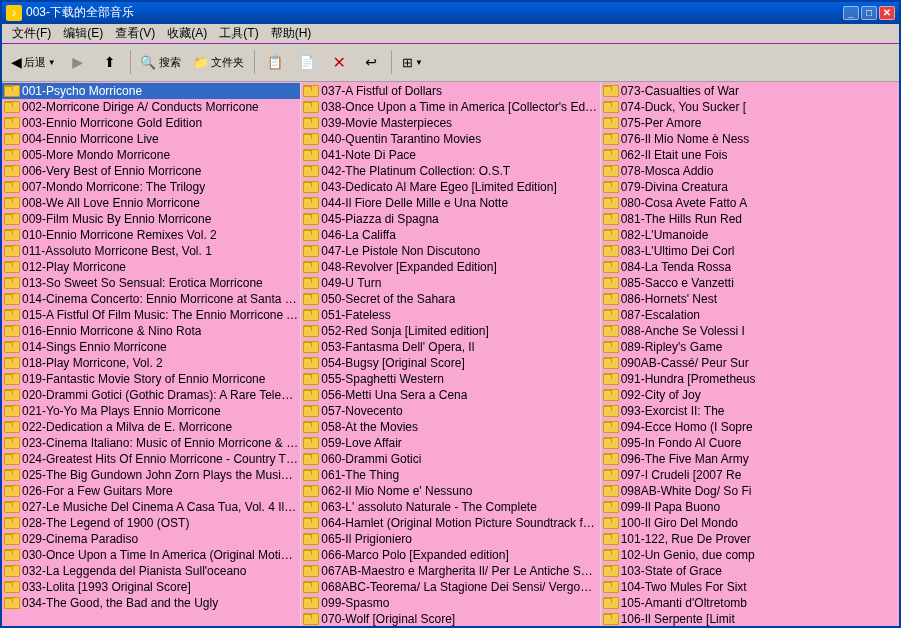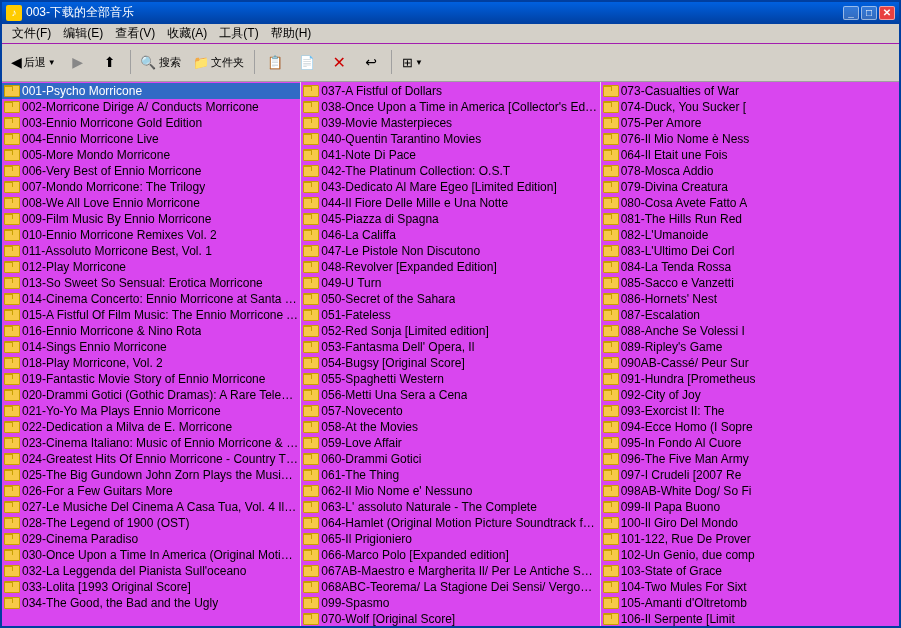--- a/index.html
+++ b/index.html
@@ -80,21 +80,21 @@
       align-items: center;
       justify-content: center;
       gap: 2px;
       padding: 0 4px;
       font-size: 11px;
     }
     .toolbar-sep { width: 1px; height: 24px; background: #a0a0a0; margin: 0 3px; }
     
     
     .main-content {
-      background: #d946ef;
+      background: #f9a8d4;
       height: calc(628px - 22px - 20px - 38px - 2px);
       overflow: hidden;
       display: flex;
     }
     
     
     .col {
       flex: 1;
       overflow-y: auto;
       overflow-x: hidden;
@@ -517,21 +517,21 @@
         <div class="folder-item">
           <span class="folder-icon"></span>
           <span class="item-text">075-Per Amore</span>
         </div>
         <div class="folder-item">
           <span class="folder-icon"></span>
           <span class="item-text">076-Il Mio Nome è Ness</span>
         </div>
         <div class="folder-item">
           <span class="folder-icon"></span>
-          <span class="item-text">064-Il Etait une Fois</span>
+          <span class="item-text">062-Il Etait une Fois</span>
         </div>
         <div class="folder-item">
           <span class="folder-icon"></span>
           <span class="item-text">078-Mosca Addio</span>
         </div>
         <div class="folder-item">
           <span class="folder-icon"></span>
           <span class="item-text">079-Divina Creatura</span>
         </div>
         <div class="folder-item">

